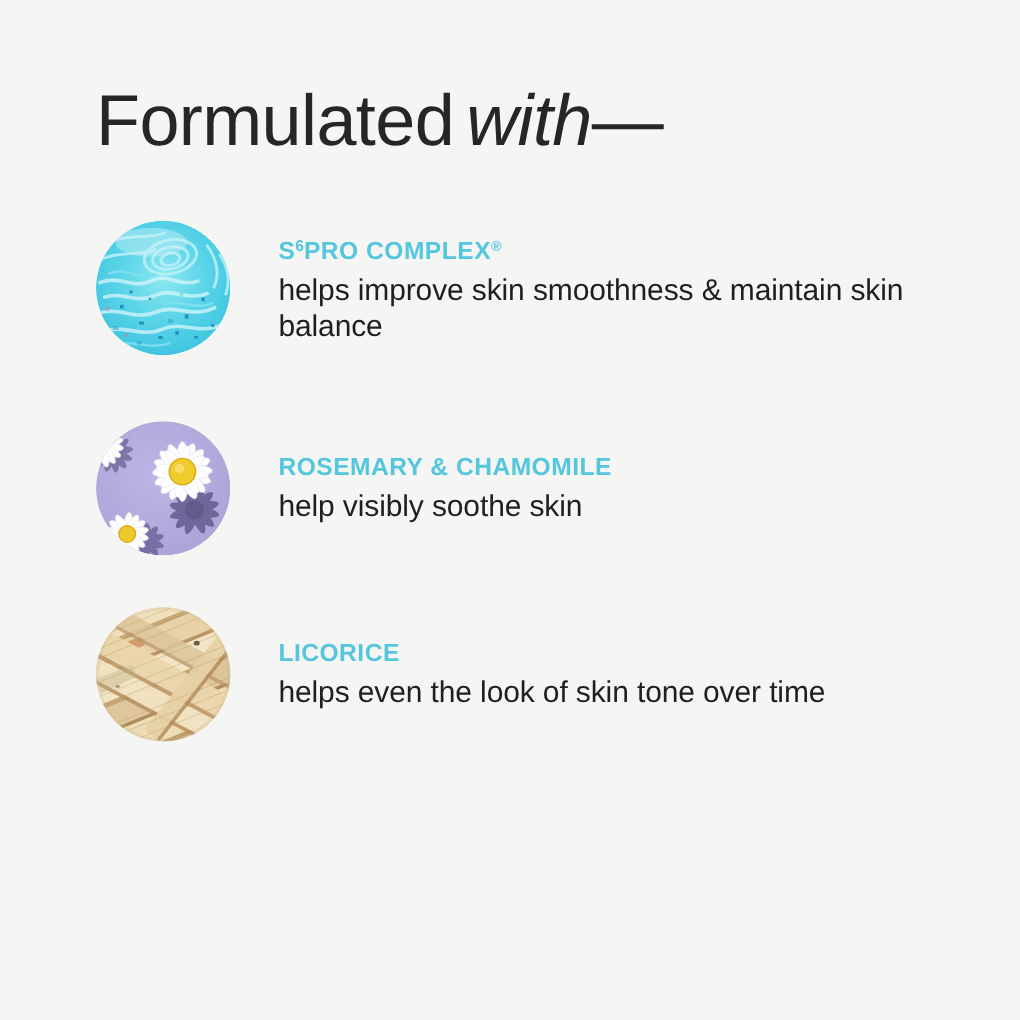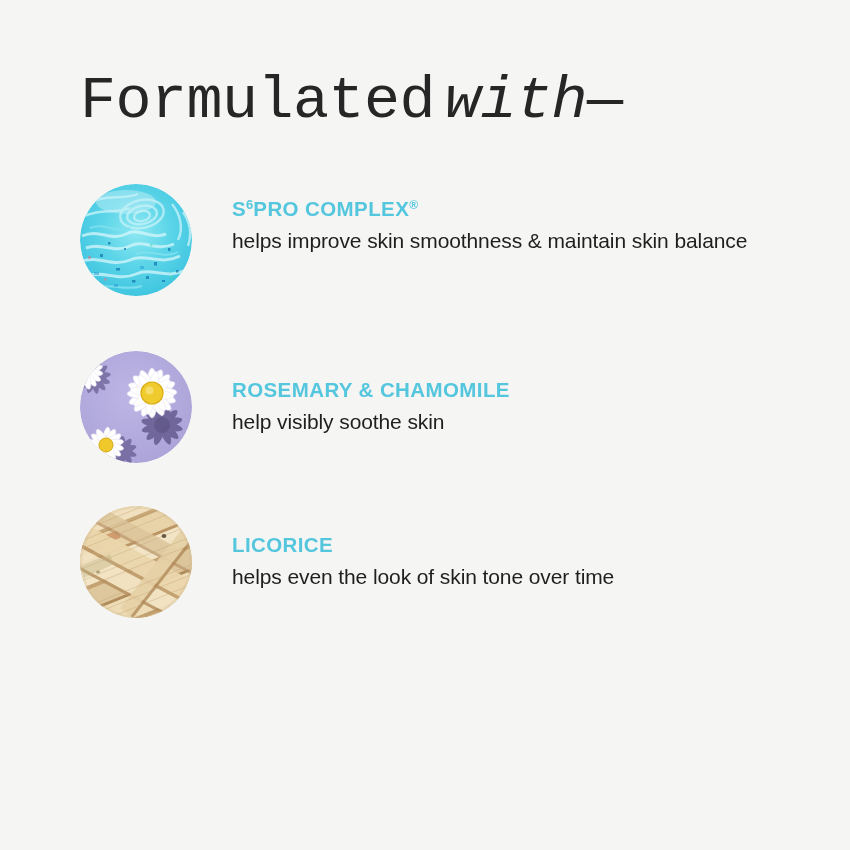--- a/index.html
+++ b/index.html
@@ -23,21 +23,21 @@
 
   
   .title-wrap {
     position: absolute;
     left: 80px;
     top: 68px;
     width: 700px;
     height: 70px;
   }
   .title {
-    font-family: Liberation Mono, monospace;
+    font-family: Liberation Sans, sans-serif;
     font-size: 60px;
     line-height: 66px;
     color: #262626;
     letter-spacing: -0.5px;
     white-space: nowrap;
   }
   .title .roman {
     font-style: normal;
     font-weight: 400;
   }
@@ -102,21 +102,21 @@
     letter-spacing: 0;
   }
   .ingredient-name .reg {
     font-size: 12px;
     vertical-align: 7px;
     letter-spacing: 0;
   }
 
   .ingredient-desc {
     font-family: "Liberation Sans", sans-serif;
-    font-size: 21px;
+    font-size: 25px;
     font-weight: 400;
     color: #1f1f1f;
     line-height: 30px;
     margin: 0;
     letter-spacing: -0.1px;
   }
 </style>
 </head>
 <body>
 

